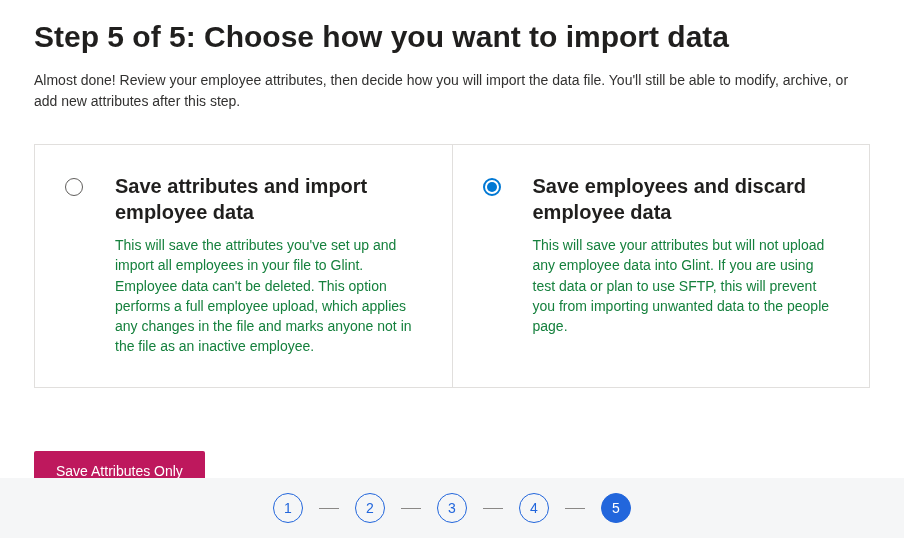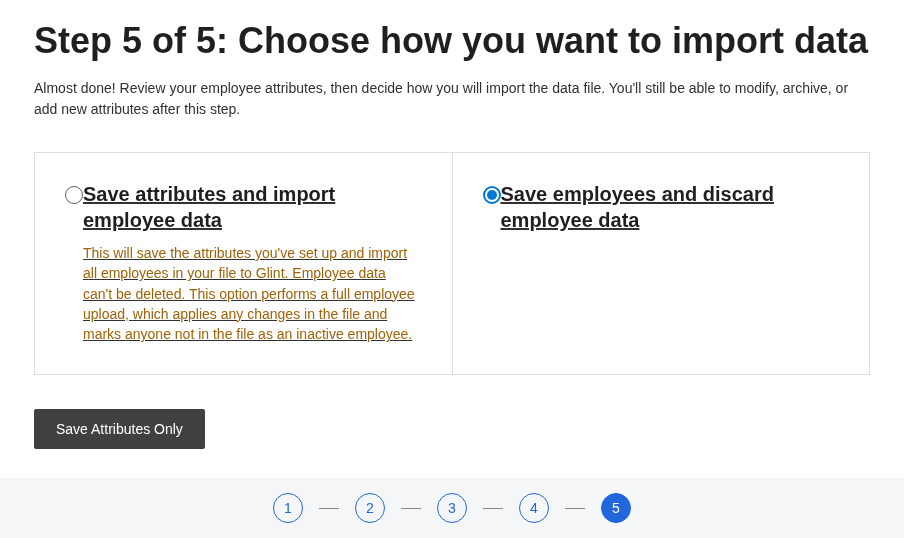--- a/index.html
+++ b/index.html
@@ -12,42 +12,42 @@
       color: #323130;
       width: 904px;
       height: 538px;
       position: relative;
       background: #fff;
     }
     .content {
       padding: 20px 34px 0 34px;
     }
     .page-title {
-      font-size: 36px;
+      font-size: 30px;
       font-weight: 600;
       color: #201f1e;
       margin-bottom: 16px;
     }
     .page-description {
       font-size: 14px;
       line-height: 1.5;
       color: #323130;
       margin-bottom: 32px;
     }
     .options-container {
       display: flex;
       border: 1px solid #e1dfdd;
       margin-bottom: 34px;
     }
     .option-card {
       flex: 1;
       padding: 28px 34px 30px 30px;
       display: flex;
+      gap: 32px;
       cursor: pointer;
-      text-decoration: underline;
     }
     .option-card:first-child {
       border-right: 1px solid #e1dfdd;
     }
     .radio-circle {
       flex-shrink: 0;
       width: 18px;
       height: 18px;
       border-radius: 50%;
       border: 1px solid #605e5c;
@@ -75,31 +75,32 @@
     .option-title {
       font-size: 20px;
       font-weight: 600;
       color: #201f1e;
       line-height: 1.3;
       margin-bottom: 10px;
     }
     .option-desc {
       font-size: 14px;
       line-height: 1.45;
-      color: #a16207;
+      color: #15803d;
     }
     .primary-button {
-      background: #404040;
+      background: #be185d;
       color: #ffffff;
       border: none;
       padding: 12px 22px;
       font-size: 14px;
       font-family: inherit;
       cursor: pointer;
       border-radius: 2px;
+      margin-top: 29px;
     }
     .stepper-bar {
       position: absolute;
       bottom: 0;
       left: 0;
       right: 0;
       height: 60px;
       background: #f5f6f7;
       display: flex;
       align-items: center;
@@ -141,20 +142,21 @@
       <div class="radio-circle"></div>
       <div class="option-text">
         <div class="option-title">Save attributes and import employee data</div>
         <div class="option-desc">This will save the attributes you've set up and import all employees in your file to Glint. Employee data can't be deleted. This option performs a full employee upload, which applies any changes in the file and marks anyone not in the file as an inactive employee.</div>
       </div>
     </div>
     <div class="option-card">
       <div class="radio-circle selected"></div>
       <div class="option-text">
         <div class="option-title">Save employees and discard employee data</div>
+        <div class="option-desc">This will save your attributes but will not upload any employee data into Glint. If you are using test data or plan to use SFTP, this will prevent you from importing unwanted data to the people page.</div>
       </div>
     </div>
   </div>
 
   <button class="primary-button">Save Attributes Only</button>
 </div>
 
 <div class="stepper-bar">
   <div class="step-circle">1</div>
   <div class="step-connector"></div>

